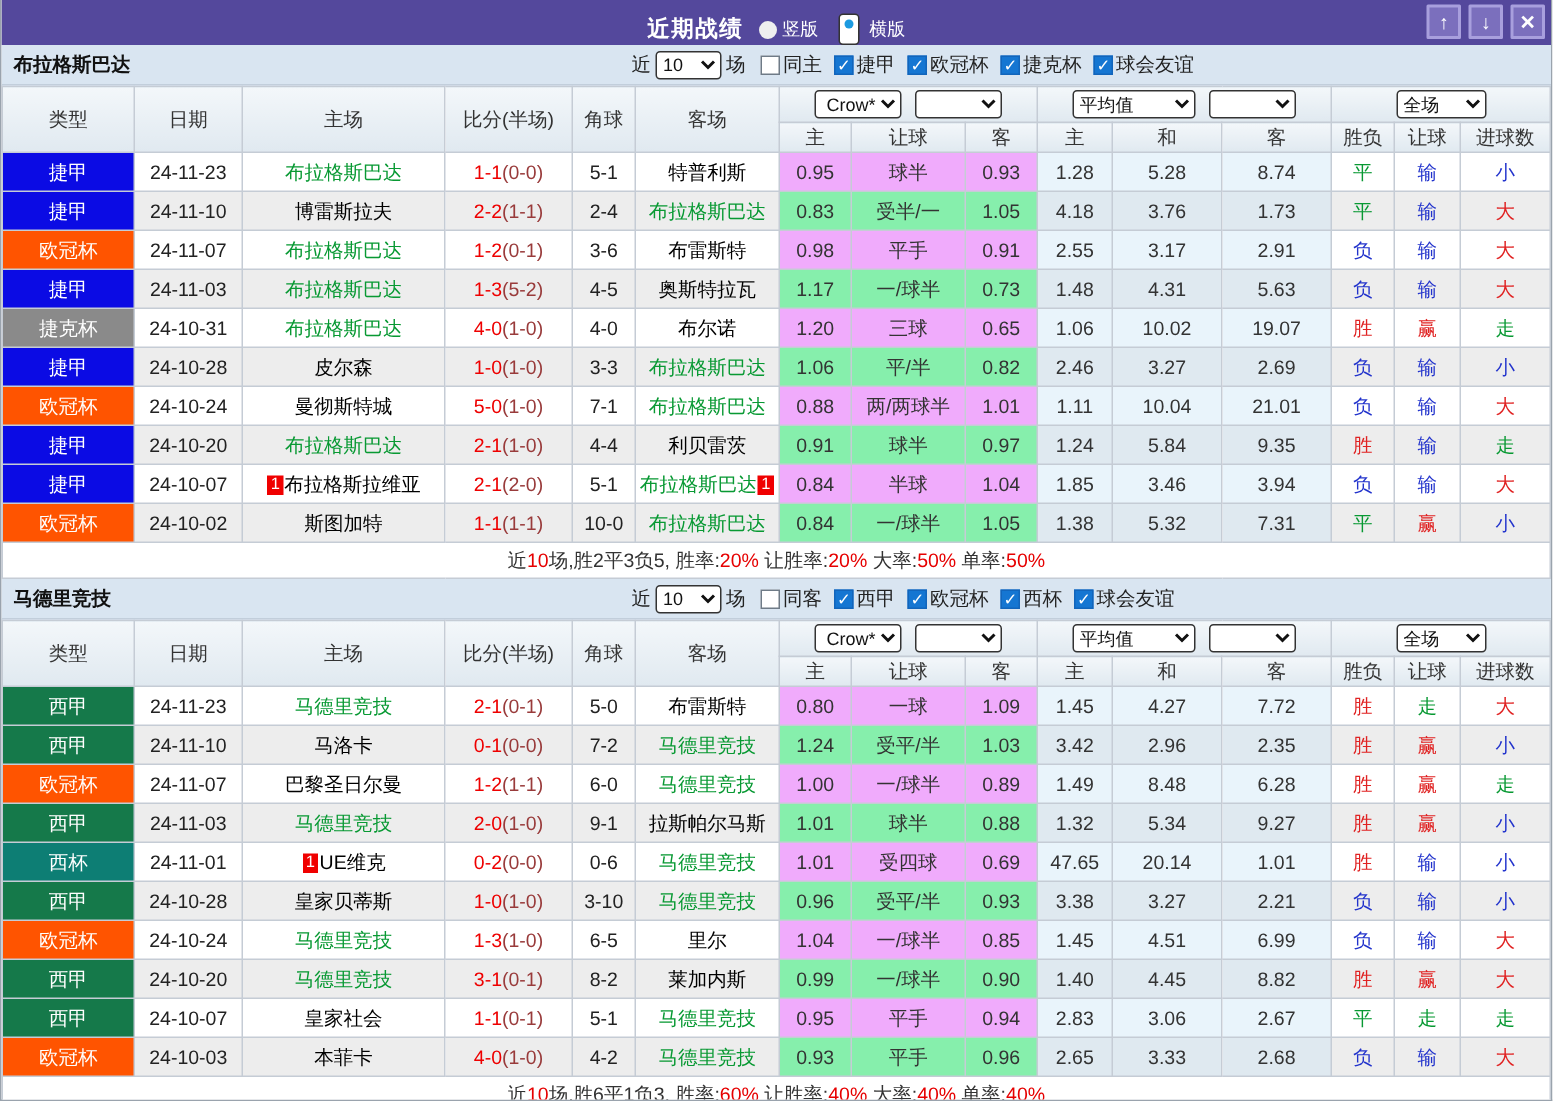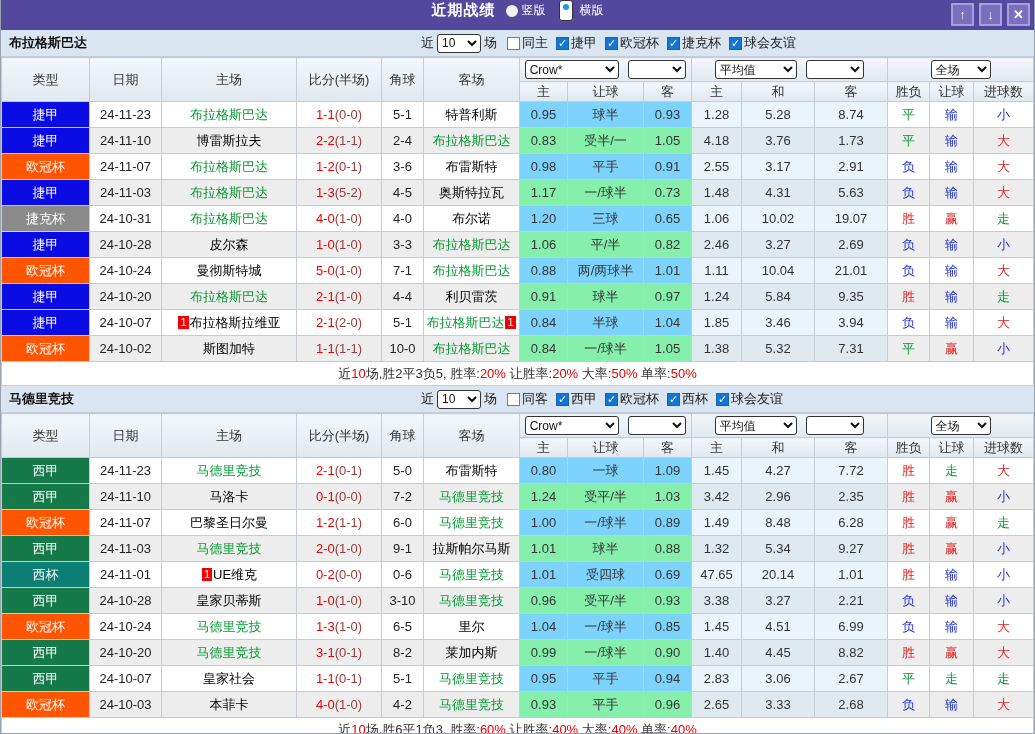--- a/index.html
+++ b/index.html
@@ -1,54 +1,54 @@
 <!DOCTYPE html>
 <html style="--purple: #54489c; --filterbg: #d9e5f1; --tgrn: #089933; --sred: #ee0000; --half: #993b3b; --red: #e02222; --grn: #089933; --blu: #2233cc; --sumred: #e60000;"><head>
 <meta charset="utf-8">
 <style>
   html,body{margin:0;padding:0;background:#fff;}
   body{font-family:"Liberation Sans","DejaVu Sans",sans-serif;}
   .app{width:1035px;height:734px;box-sizing:border-box;border:1px solid #9aa3ad;border-top:none;
        overflow:hidden;background:#fff;}
   
   .titlebar{height:30px;background:var(--purple,#54489c);position:relative;
-            display:flex;align-items:flex-start;justify-content:center;}
+            display:flex;align-items:flex-end;justify-content:center;}
   .title-group{display:flex;align-items:center;gap:10px;}
   .title{color:#fff;font-size:15px;font-weight:bold;letter-spacing:1px;}
   .radio-opt{display:flex;align-items:center;gap:4px;color:#fff;font-size:12px;cursor:default;}
   .radio{width:12px;height:12px;border-radius:50%;background:#efefef;display:inline-block;position:relative;}
   .radio.sel{background:#fff;}
   .radio.sel::after{content:"";position:absolute;left:3px;top:3px;width:6px;height:6px;border-radius:50%;background:#1b9ae0;}
   .tb-buttons{position:absolute;right:4px;top:3px;display:flex;}
   .tb-btn{width:23px;height:23px;margin-left:5px;background:#7b6fbd;border:2px solid #a89fdd;
           color:#fff;font-size:13px;font-weight:bold;line-height:1;display:flex;align-items:center;
           justify-content:center;padding:0;cursor:pointer;border-radius:1px;}
   
   .filter-row{height:26px;background:var(--filterbg,#d9e5f1);position:relative;border-bottom:1px solid #c2cedb;}
   .team-name{position:absolute;left:8px;top:0;line-height:26px;font-size:13px;font-weight:bold;color:#111;}
   .filter-controls{position:absolute;left:420px;top:0;height:26px;display:flex;align-items:center;font-size:13px;color:#222;}
   .cb{width:13px;height:13px;background:#fff;border:1px solid #6f7b87;display:inline-block;box-sizing:border-box;
       margin:0 2px 0 8px;position:relative;cursor:pointer;}
   .cb.checked{background:#1576d2;border-color:#1265bb;}
   .cb.checked::after{content:"\2713";color:#fff;font-size:11px;font-weight:bold;position:absolute;left:1px;top:-1px;}
   .cb.first{margin-left:10px;}
   .sel{font-size:12px;height:19px;background:#fff;border:1px solid #333;border-radius:3px;margin:0 3px;color:#111;}
-  .w44{width:44px;} .w74{width:94px;} .w56{width:58px;padding-left:42px;} .w80{width:82px;} .w58{width:60px;}
+  .w44{width:44px;} .w74{width:58px;text-align:right;} .w56{width:58px;padding-left:42px;} .w80{width:82px;} .w58{width:60px;}
   
   table{width:1033px;margin:0 auto;border-collapse:collapse;table-layout:fixed;}
   th,td{border:1px solid #c5ccd5;text-align:center;font-size:13px;color:#333;padding:0;
         overflow:hidden;white-space:nowrap;}
   thead th{background:linear-gradient(#f3f7fa,#e0e9f0);font-weight:normal;}
   .h1 th{height:21px;}
   .h2 th{height:19px;}
   .selhead{padding:1px 0;}
   tbody td{height:25px;}
   tr.r-odd td{background:#ffffff;}
   tr.r-even td{background:#ededed;}
-  tr.r-odd td.crow{background:#7dd3fc;}
+  tr.r-odd td.crow{background:#f0abfc;}
   tr.r-even td.crow{background:#86efac;}
   tr.r-odd td.avg{background:#e9f4fb;}
   tr.r-even td.avg{background:#dfe9f0;}
   td.lg{color:#fff;}
   td.dt,td.cn{color:#222;}
   .tm{color:#000000;}
   .tm.grn{color:var(--tgrn,#089933);}
   .rk{display:inline-block;background:#f00000;color:#fff;font-size:11px;line-height:13px;
       padding:0 2px;margin:0 1px;vertical-align:1px;}
   .ft{color:var(--sred,#ee0000);}

